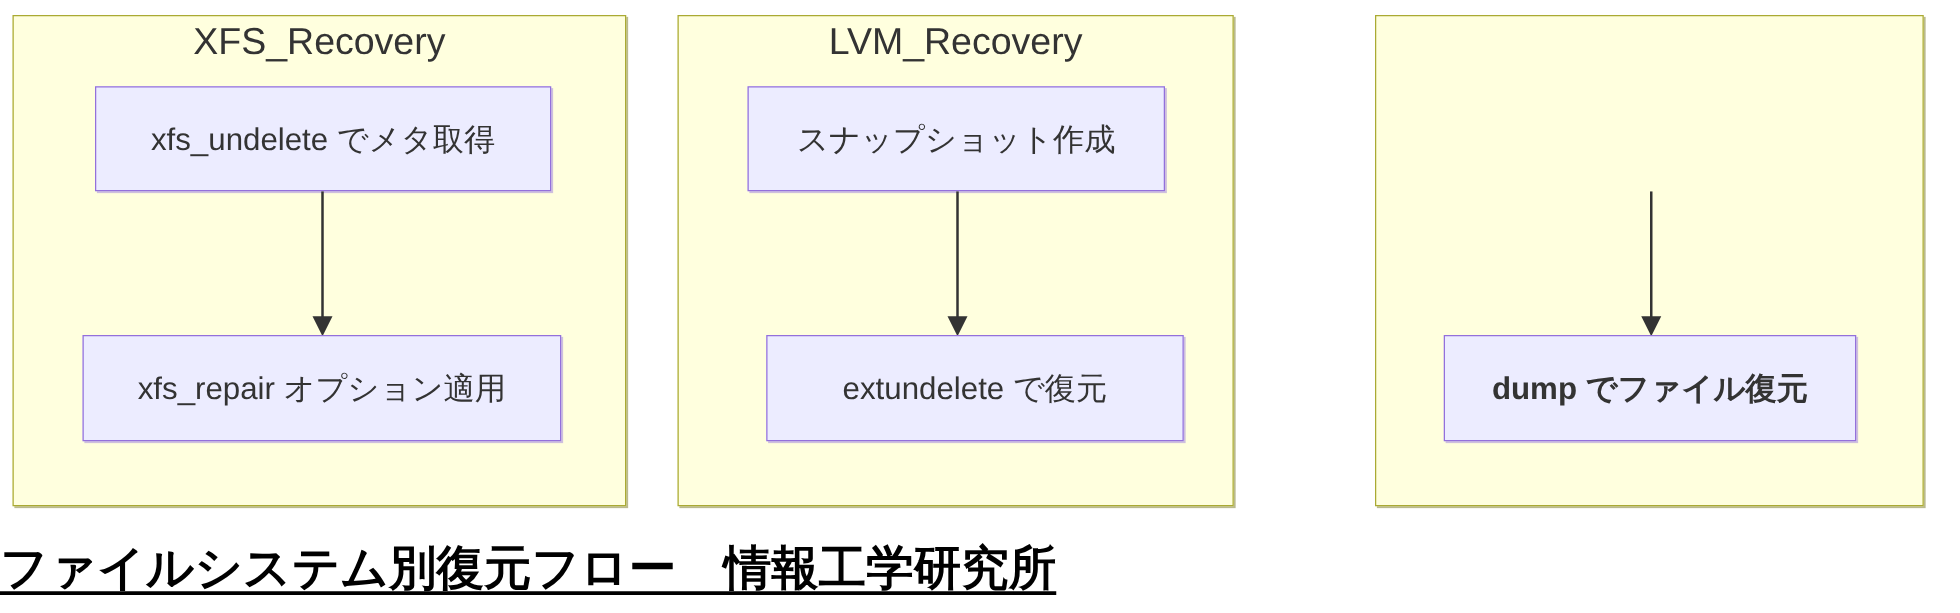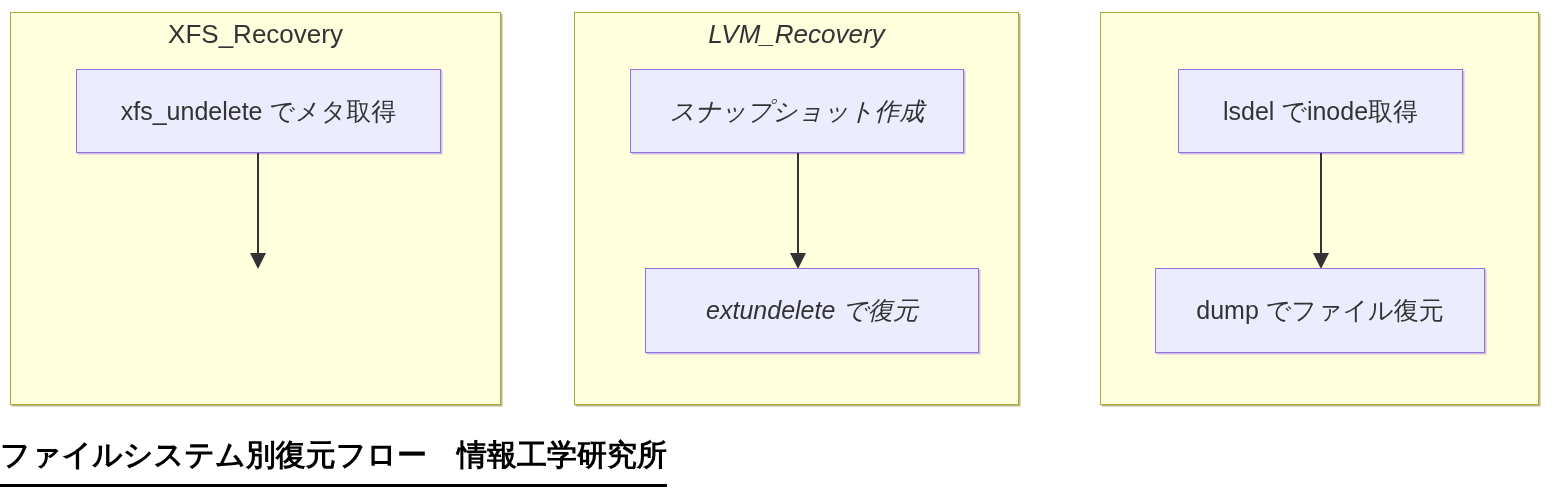--- a/index.html
+++ b/index.html
@@ -23,96 +23,96 @@
     overflow:hidden;
   }
   .subgraph{
     position:absolute;
     top:12px;height:393px;
     background:var(--group-fill);
     border:1px solid var(--group-border);
     box-shadow:1.5px 1.5px 0 0 rgba(130,130,50,0.55);
   }
   .sg-xfs{left:10px;width:491px;}
-  .sg-lvm{left:574px;width:445px;font-style:italic;}
+  .sg-lvm{left:542px;width:445px;}
   .sg-ext4{left:1100px;width:439px;}
   .sg-title{
     position:absolute;
     top:6px;left:0;right:0;
     text-align:center;
-    font-size:26px;
+    font-size:30px;
     line-height:30px;
     color:var(--text);
   }
   .node{
     position:absolute;
     background:var(--node-fill);
     border:1.5px solid var(--node-border);
     box-shadow:1.5px 1.5px 0 0 rgba(147,112,219,0.45);
     display:flex;align-items:center;justify-content:center;
     font-size:25px;
     color:var(--text);
     text-align:center;
     white-space:nowrap;
   }
   
   .sg-xfs  .node-top{left:65px;top:56px;width:365px;height:84px;}
   .sg-xfs  .node-bottom{left:55px;top:255px;width:383px;height:85px;}
   .sg-lvm  .node-top{left:55px;top:56px;width:334px;height:84px;}
   .sg-lvm  .node-bottom{left:70px;top:255px;width:334px;height:85px;}
   .sg-ext4 .node-top{left:77px;top:56px;width:285px;height:84px;}
-  .sg-ext4 .node-bottom{left:54px;top:255px;width:330px;height:85px;}
+  .sg-ext4 .node-bottom{left:54px;top:255px;width:330px;height:85px;font-weight:bold;}
   .edge-arrow{
     position:absolute;
     top:140px;
     width:22px;height:116px;
     color:var(--edge);
   }
   .sg-xfs  .edge-arrow{left:236px;}
   .sg-lvm  .edge-arrow{left:212px;}
   .sg-ext4 .edge-arrow{left:209px;}
   .caption{
     position:absolute;
     left:0;top:438px;
     display:inline-block;
-    font-size:30px;
+    font-size:38px;
     line-height:34px;
     font-weight:700;
     color:var(--caption-text);
     border-bottom:3px solid var(--caption-text);
-    padding-bottom:12px;
+    padding-bottom:1px;
     white-space:nowrap;
   }
 </style>
 </head>
 <body>
 
 <div class="canvas">
 
   <section class="subgraph sg-xfs">
     <div class="sg-title">XFS_Recovery</div>
     <div class="node node-top">xfs_undelete でメタ取得</div>
     <svg class="edge-arrow" viewBox="0 0 22 116" aria-hidden="true">
       <line x1="11" y1="0" x2="11" y2="102" stroke="currentColor" stroke-width="2"></line>
       <polygon points="3,100 19,100 11,116" fill="currentColor"></polygon>
     </svg>
+    <div class="node node-bottom">xfs_repair オプション適用</div>
   </section>
 
   <section class="subgraph sg-lvm">
     <div class="sg-title">LVM_Recovery</div>
     <div class="node node-top">スナップショット作成</div>
     <svg class="edge-arrow" viewBox="0 0 22 116" aria-hidden="true">
       <line x1="11" y1="0" x2="11" y2="102" stroke="currentColor" stroke-width="2"></line>
       <polygon points="3,100 19,100 11,116" fill="currentColor"></polygon>
     </svg>
     <div class="node node-bottom">extundelete で復元</div>
   </section>
 
   <section class="subgraph sg-ext4">
-    <div class="node node-top">lsdel でinode取得</div>
     <svg class="edge-arrow" viewBox="0 0 22 116" aria-hidden="true">
       <line x1="11" y1="0" x2="11" y2="102" stroke="currentColor" stroke-width="2"></line>
       <polygon points="3,100 19,100 11,116" fill="currentColor"></polygon>
     </svg>
     <div class="node node-bottom">dump でファイル復元</div>
   </section>
 
   <div class="caption">ファイルシステム別復元フロー　情報工学研究所</div>
 
 </div>

